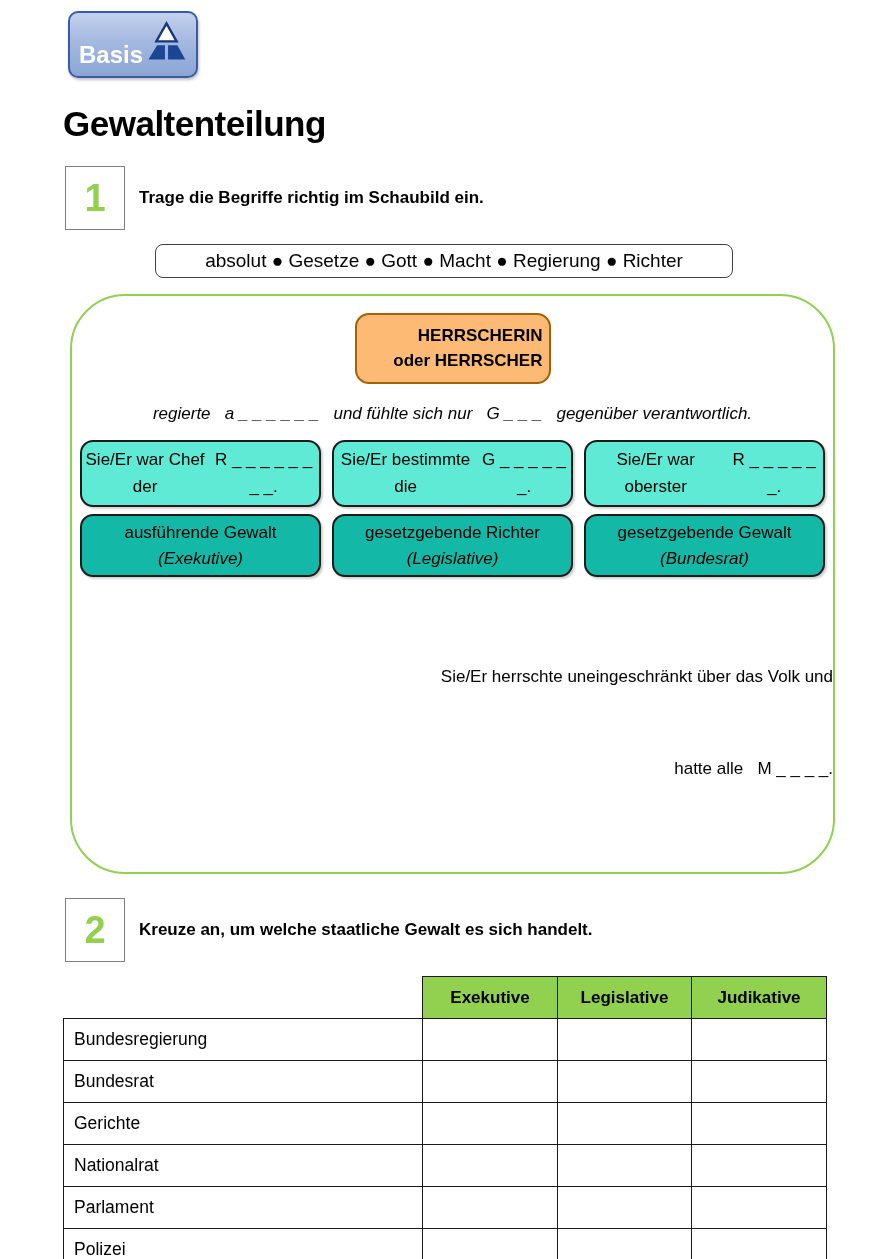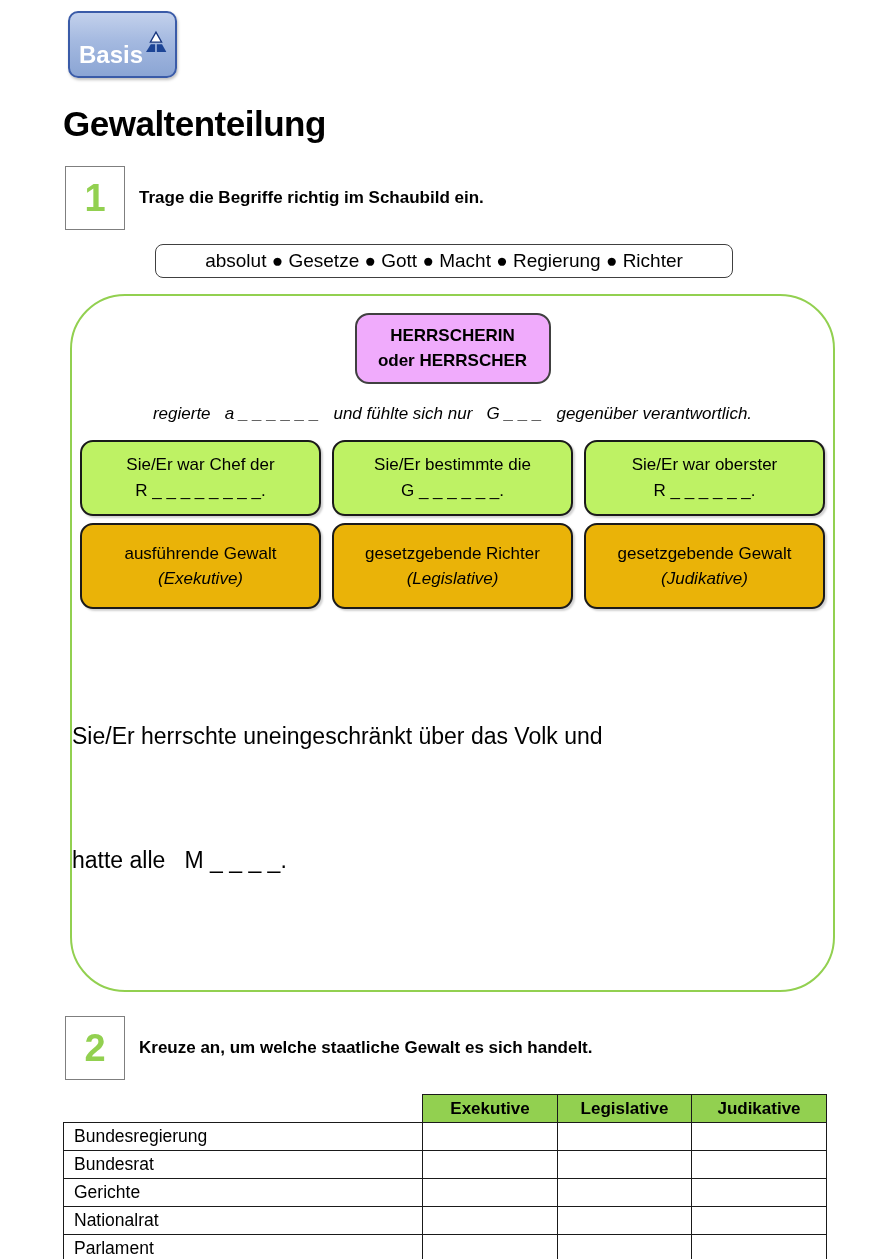--- a/index.html
+++ b/index.html
@@ -12,21 +12,21 @@
 
   
   .header { position: relative; height: 92px; }
   .header-box {
     position: absolute; left: 57px; top: 28px; width: 786px; height: 37px;
     border: 2px solid #8a4bb5; border-radius: 10px;
     display: flex; align-items: center; justify-content: center; background: #fff;
   }
   .header-title { color: #7030a0; font-weight: bold; font-size: 15px; }
   .logo {
-    position: absolute; left: 68px; top: 11px; width: 109px; height: 67px;
+    position: absolute; left: 68px; top: 11px; width: 130px; height: 67px;
     border: 2px solid #3a5ba8; border-radius: 10px;
     background: linear-gradient(180deg, #c3d1ec 0%, #a4b9e0 45%, #8ba5d4 100%);
     display: flex; align-items: flex-end; justify-content: space-between;
     padding: 4px 6px 6px 9px;
     box-shadow: 1px 2px 3px rgba(0,0,0,0.25);
   }
   .logo-text { color: #ffffff; font-weight: bold; font-size: 24px; line-height: 1; padding-bottom: 3px; }
   .logo-pyramid { width: 56px; height: 54px; }
 
   
@@ -52,48 +52,48 @@
   }
 
   
   .diagram {
     margin: 16px 0 0 70px; width: 765px;
     border: 2.5px solid #92d050; border-radius: 55px;
     padding: 17px 0 26px 0;
   }
   .ruler-box {
     width: 196px; margin: 0 auto;
-    border: 2px solid #404040; border-radius: 14px;
-    padding: 9px 6px; text-align: center;
-    font-weight: bold; font-size: 17px; line-height: 1.45; background: #f0abfc;
+    border: 2px solid #a16207; border-radius: 14px;
+    padding: 9px 6px; text-align: right;
+    font-weight: bold; font-size: 17px; line-height: 1.45; background: #fdba74;
   }
   .dia-sentence { text-align: center; font-size: 17px; margin-top: 20px; white-space: pre-wrap; font-style: italic; }
   .dia-cols { display: flex; gap: 11px; padding: 0 8px; margin-top: 16px; }
   .dia-col { flex: 1; display: flex; flex-direction: column; gap: 7px; }
   .role-box {
-    border: 2px solid #1a1a1a; border-radius: 13px; background: #bef264;
-    height: 76px; display: flex; flex-direction: column; align-items: center; justify-content: center;
+    border: 2px solid #1a1a1a; border-radius: 13px; background: #5eead4;
+    height: 67px; display: flex; align-items: center; justify-content: center;
     font-size: 17px; line-height: 1.55; text-align: center; white-space: pre-wrap;
     box-shadow: 2px 2px 2px rgba(0,0,0,0.18);
   }
   .power-box {
-    border: 2px solid #1a1a1a; border-radius: 13px; background: #eab308;
-    height: 86px; display: flex; flex-direction: column; align-items: center; justify-content: center;
+    border: 2px solid #1a1a1a; border-radius: 13px; background: #14b8a6;
+    height: 63px; display: flex; flex-direction: column; align-items: center; justify-content: center;
     font-size: 17px; line-height: 1.5; text-align: center;
     box-shadow: 2px 2px 2px rgba(0,0,0,0.18);
   }
   .power-latin { font-style: italic; }
-  .dia-bottom { text-align: left; font-size: 23px; line-height: 1.8; margin-top: 24px; white-space: pre-wrap; }
+  .dia-bottom { text-align: right; font-size: 17px; line-height: 1.8; margin-top: 24px; white-space: pre-wrap; margin-left: 44px; }
 
   
   .power-table {
     margin: 14px 0 0 63px; border-collapse: collapse; table-layout: fixed;
     width: 763px; font-size: 17.5px;
   }
-  .power-table td, .power-table th { border: 1.5px solid #1a1a1a; height: 28px; }
+  .power-table td, .power-table th { border: 1.5px solid #1a1a1a; height: 42px; }
   .power-table th.corner { border: none; background: transparent; }
   .power-table th { background: #92d050; font-weight: bold; font-size: 17px; }
   .power-table td.row-label { padding-left: 10px; text-align: left; font-weight: normal; }
   .col-w0 { width: 359px; } .col-w1 { width: 135px; } .col-w2 { width: 134px; } .col-w3 { width: 135px; }
 </style>
 </head>
 <body>
 
 <div class="header">
   <div class="logo">
@@ -145,21 +145,21 @@
         <div class="power-latin">(Legislative)</div>
       </div>
     </div>
     <div class="dia-col">
       <div class="role-box">
         <div>Sie/Er war oberster</div>
         <div>R _ _ _ _ _ _.</div>
       </div>
       <div class="power-box">
         <div>gesetzgebende Gewalt</div>
-        <div class="power-latin">(Judikative)</div>
+        <div class="power-latin">(Bundesrat)</div>
       </div>
     </div>
   </div>
 
   <div class="dia-bottom">
     <div>Sie/Er herrschte uneingeschränkt über das Volk und</div>
     <div>hatte alle   M _ _ _ _.</div>
   </div>
 </div>
 

